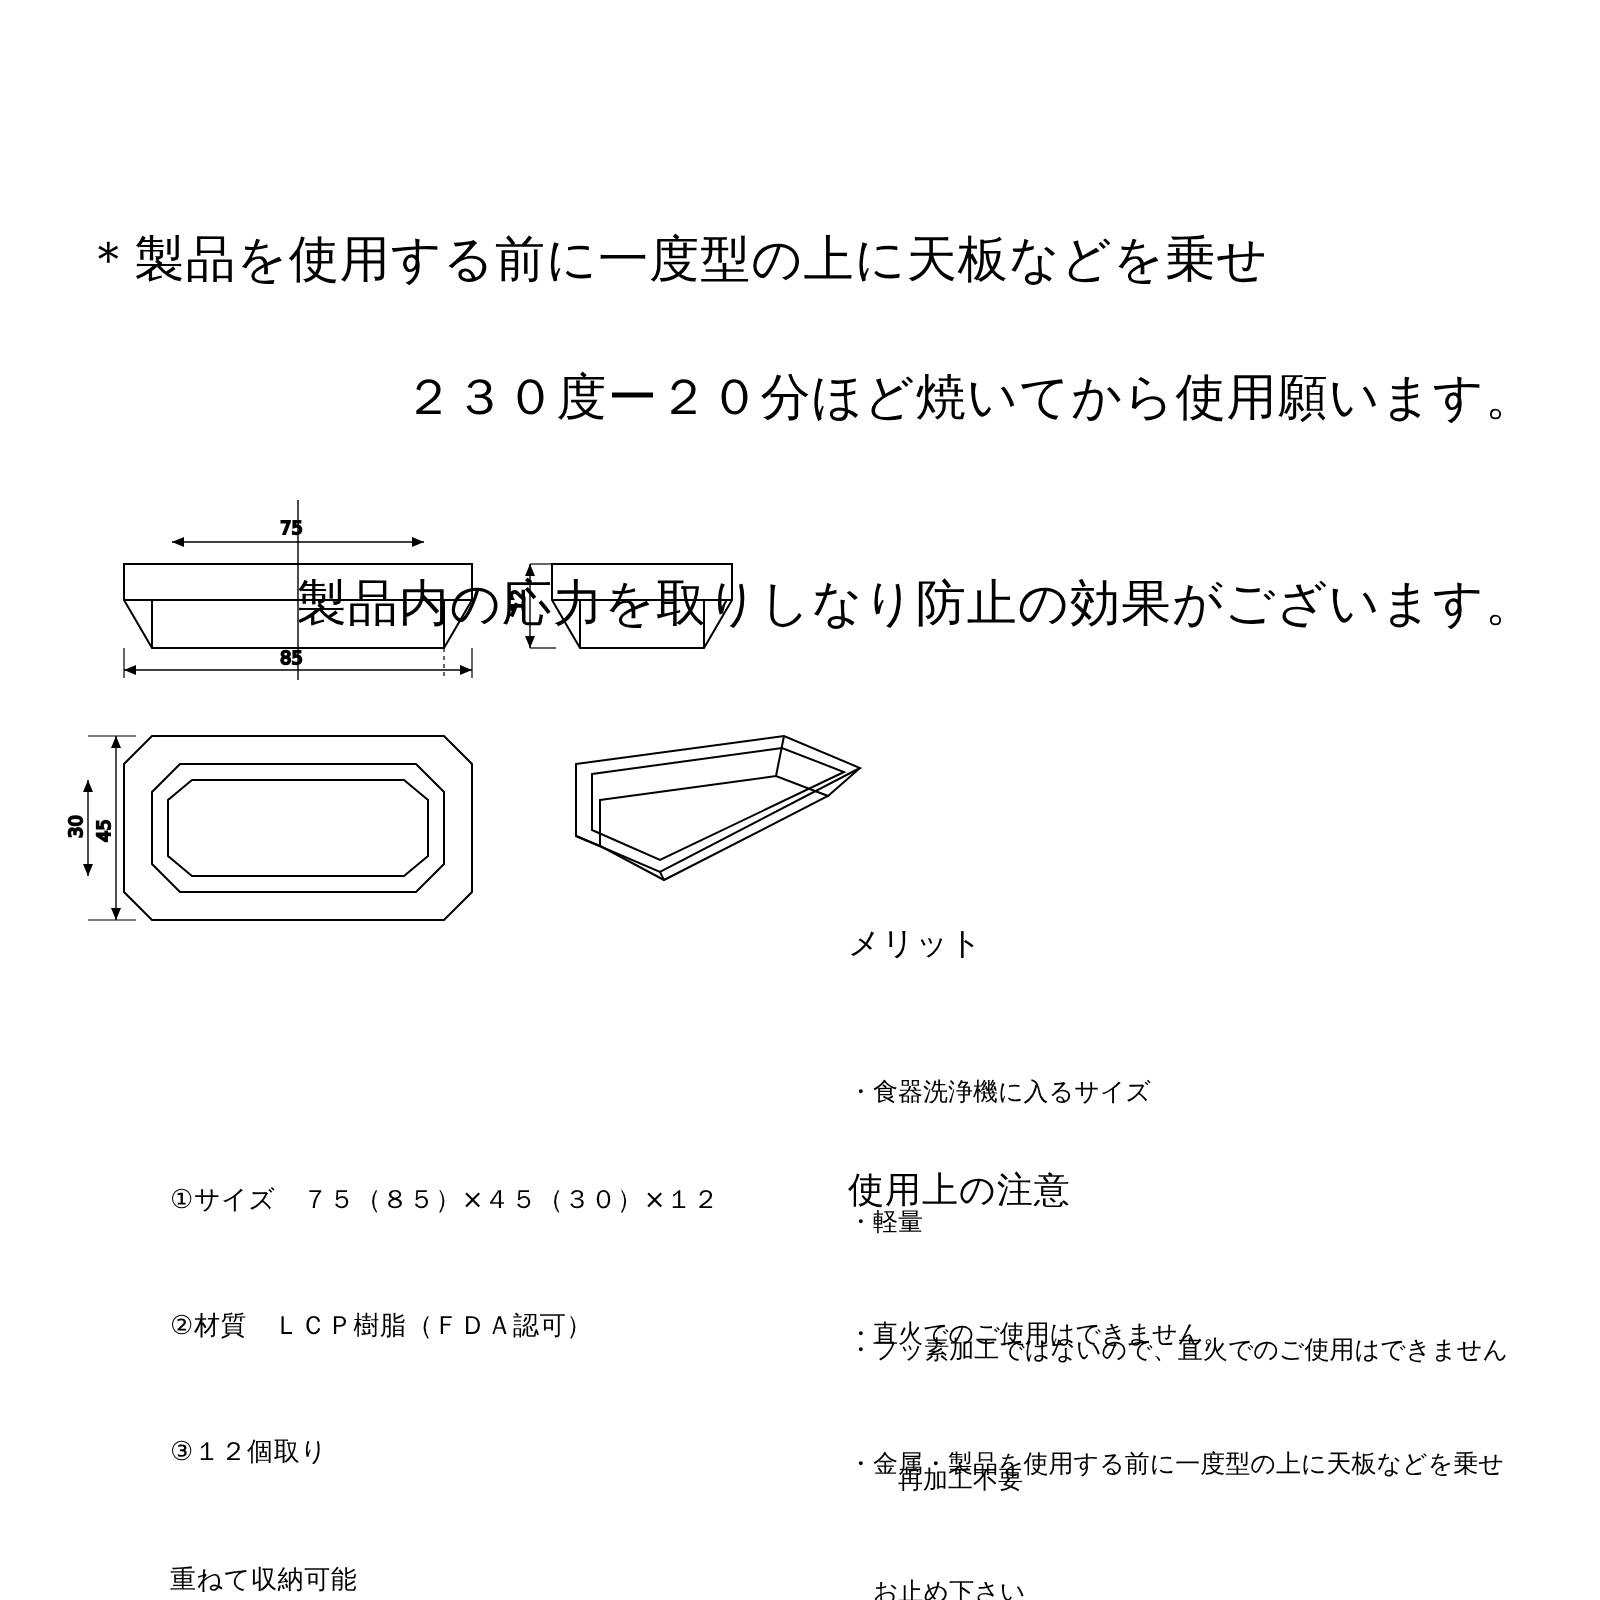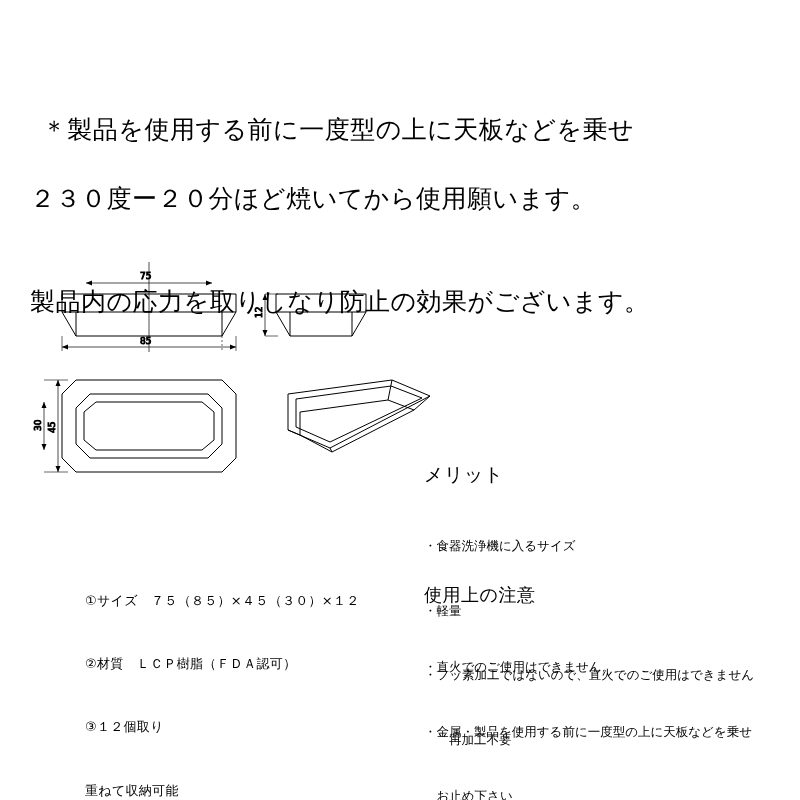--- a/index.html
+++ b/index.html
@@ -26,29 +26,29 @@
     position: absolute;
     left: 8px;
     top: 78px;
     width: 760px;
     font-size: 25px;
     line-height: 1.38;
     letter-spacing: 0.5px;
     white-space: pre;
     color: #000;
   }
-  .note .line2, .note .line3 { display: block; }
+  .note .line2, .note .line3 { display: block; text-align: right; }
   .note .line2 { padding-left: 22px; }
   .note .line3 { padding-left: 22px; }
 
   
   #drawing {
     position: absolute;
     left: 0;
-    top: 252px;
+    top: 240px;
     width: 800px;
     height: 240px;
   }
   #drawing svg { display: block; }
 
   
   .spec-list {
     position: absolute;
     left: 85px;
     top: 548px;
@@ -56,21 +56,21 @@
     line-height: 1.62;
     white-space: pre;
   }
   .spec-list div { letter-spacing: 0.3px; }
 
   
   .merit-title {
     position: absolute;
     left: 424px;
     top: 462px;
-    font-size: 19px;
+    font-size: 16px;
     letter-spacing: 0.5px;
   }
   .merit-list {
     position: absolute;
     left: 424px;
     top: 492px;
     font-size: 12.5px;
     line-height: 1.72;
     white-space: pre;
   }

